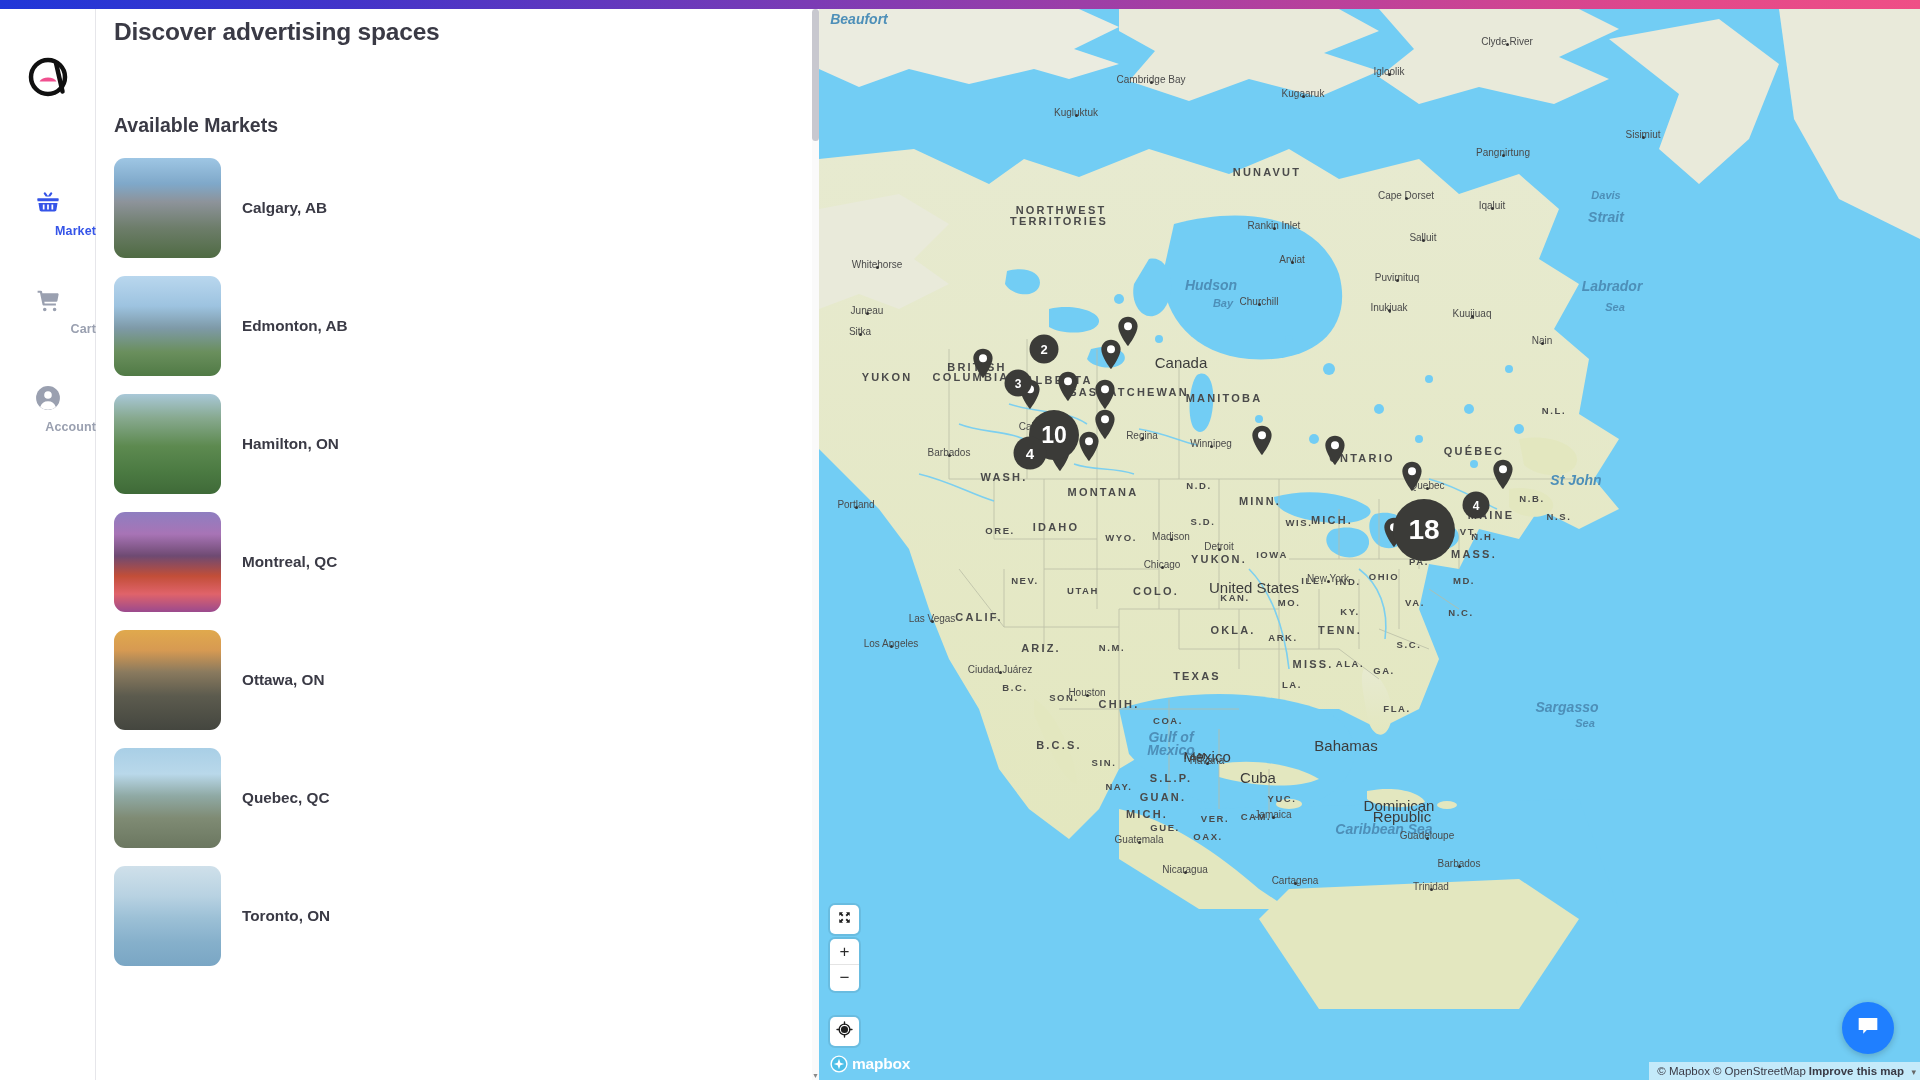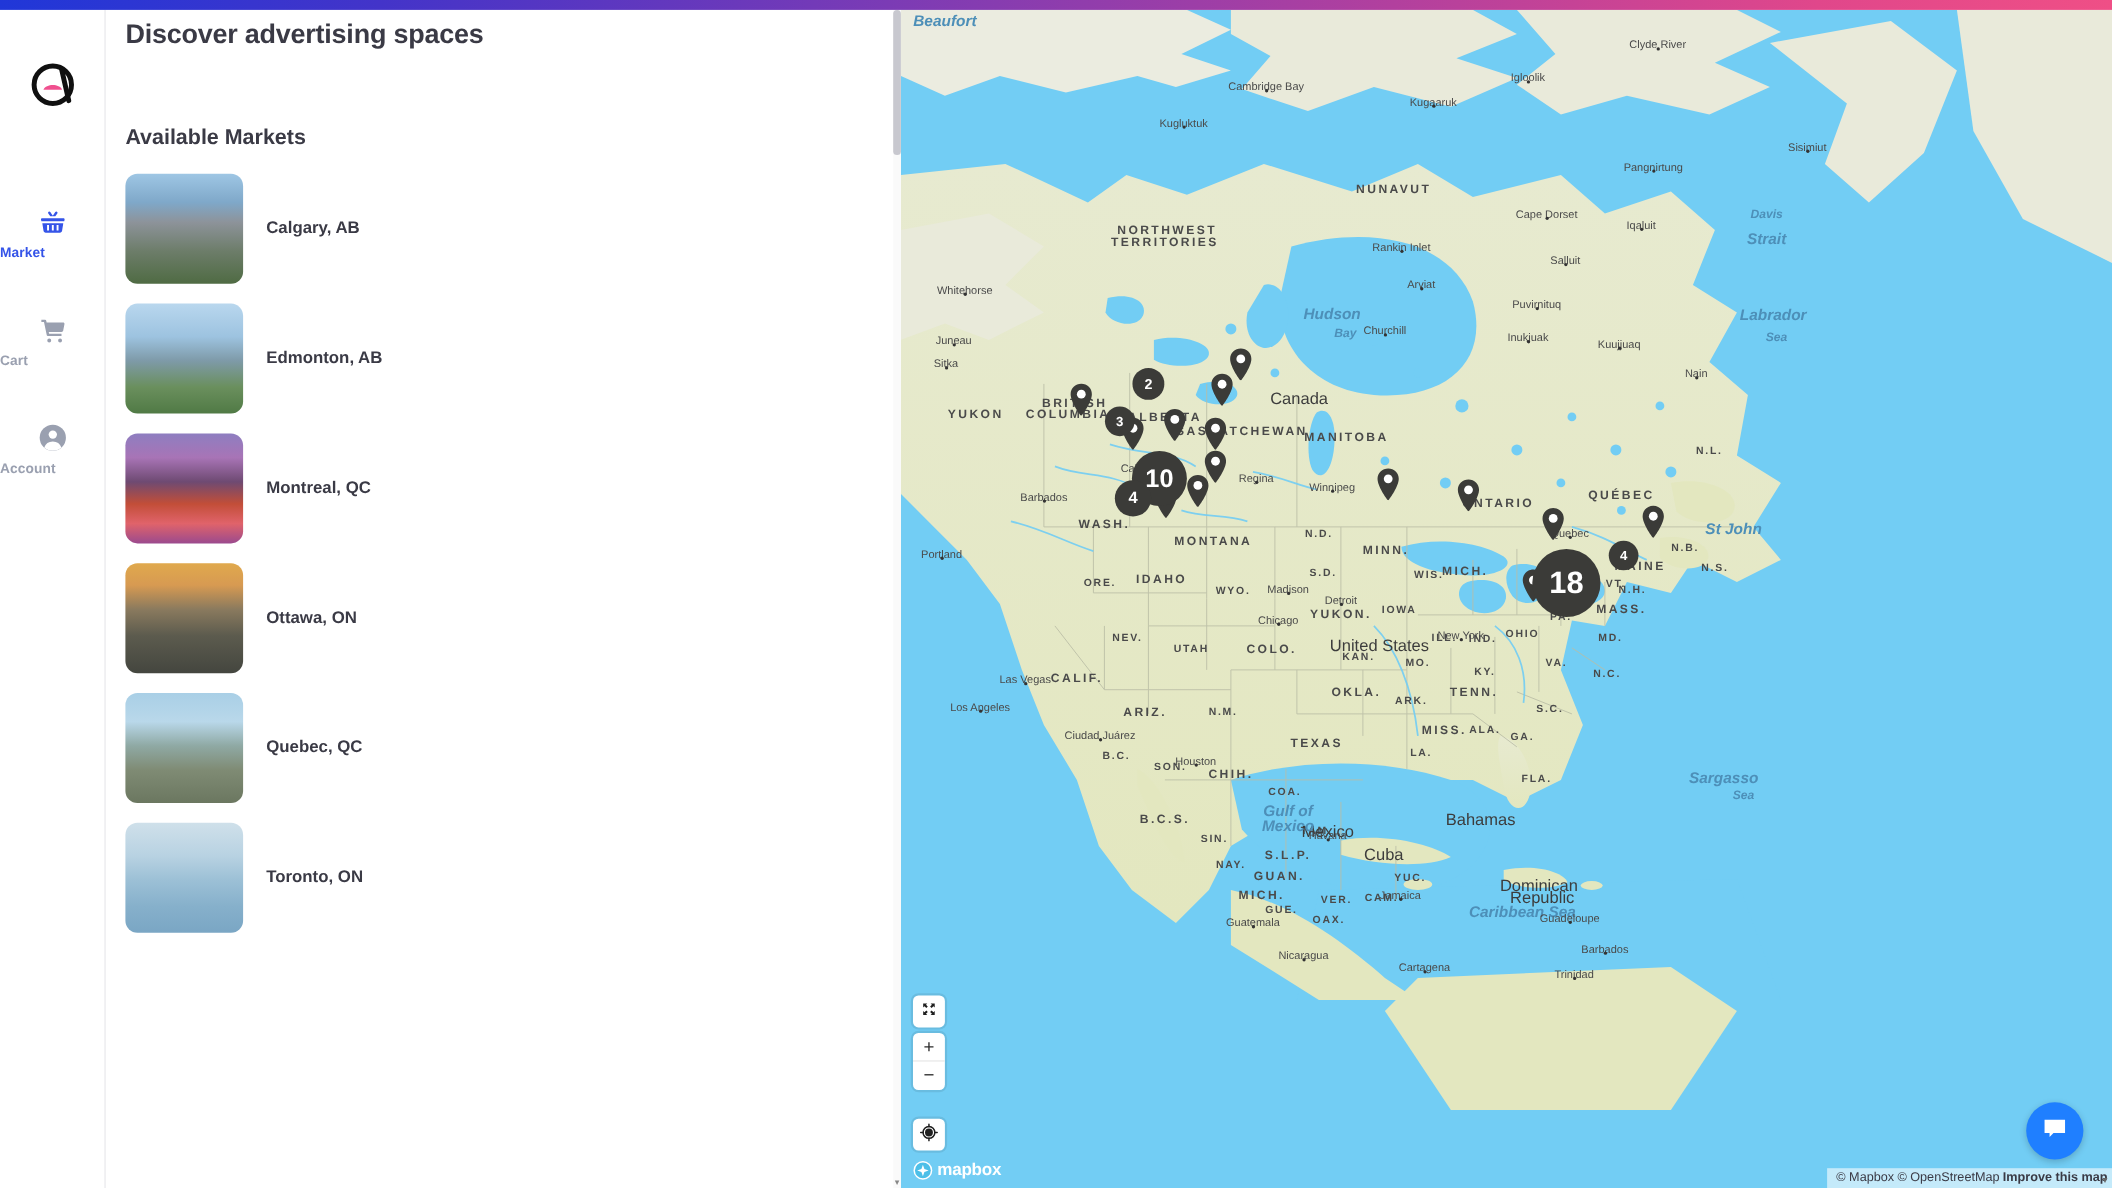--- a/index.html
+++ b/index.html
@@ -25,21 +25,21 @@
     background: #ffffff;
     border-right: 1px solid #e6e6ea;
     z-index: 40;
   }
   #brand-logo {
     position: absolute; top: 46px; left: 26px;
     width: 44px; height: 44px;
   }
   .rail-item {
     position: absolute; left: 0; width: 96px;
-    text-align: left; cursor: pointer;
+    text-align: right; cursor: pointer;
   }
   .rail-icon { display: block; margin: 0 auto 6px; width: 26px; height: 26px; }
   .rail-label {
     font-size: 12.5px; letter-spacing: .1px;
     font-family: "Liberation Sans", sans-serif;
   }
   .rail-item.active .rail-label { color: #3554e8; font-weight: 600; }
   .rail-item .rail-label { color: #9aa0b0; font-weight: 600; }
   #rail-market  { top: 180px; }
   #rail-cart    { top: 278px; }
@@ -204,21 +204,21 @@
     font-size: 15.5px; font-weight: 700; color: #ffffff;
     letter-spacing: -.2px;
     font-family: "Liberation Sans", sans-serif;
   }
 
   #map-attrib {
     position: absolute; right: 0; bottom: 0;
     height: 18px;
     background: rgba(255,255,255,0.58);
     display: flex; align-items: center;
-    padding: 0 4px 0 8px;
+    padding: 0 16px 0 8px;
     font-size: 11.5px; color: #3a3a45;
     gap: 3px;
   }
   #map-attrib .bold { font-weight: 700; }
   #attrib-caret {
     position: absolute; right: 4px; bottom: 3px;
     font-size: 9px; color: #666;
   }
 
   
@@ -285,20 +285,24 @@
   <h2 id="markets-heading">Available Markets</h2>
 
   <div id="market-list">
       <div class="market-row">
         <div class="market-thumb" style="background-image: linear-gradient(rgb(158, 198, 228) 0%, rgb(127, 168, 201) 26%, rgb(141, 147, 154) 44%, rgb(109, 125, 106) 70%, rgb(79, 107, 67) 100%);"></div>
         <div class="market-name">Calgary, AB</div>
       </div>
       <div class="market-row">
         <div class="market-thumb" style="background-image: linear-gradient(rgb(185, 215, 238) 0%, rgb(157, 195, 224) 30%, rgb(126, 154, 168) 52%, rgb(106, 143, 93) 76%, rgb(80, 122, 69) 100%);"></div>
         <div class="market-name">Edmonton, AB</div>
+      </div>
+      <div class="market-row">
+        <div class="market-thumb" style="background-image: linear-gradient(rgb(169, 200, 216) 0%, rgb(135, 169, 143) 24%, rgb(93, 138, 80) 52%, rgb(75, 122, 66) 78%, rgb(63, 106, 56) 100%);"></div>
+        <div class="market-name">Hamilton, ON</div>
       </div>
       <div class="market-row">
         <div class="market-thumb" style="background-image: linear-gradient(rgb(142, 126, 192) 0%, rgb(168, 116, 182) 22%, rgb(110, 74, 114) 44%, rgb(194, 78, 56) 64%, rgb(224, 99, 106) 82%, rgb(155, 74, 142) 100%);"></div>
         <div class="market-name">Montreal, QC</div>
       </div>
       <div class="market-row">
         <div class="market-thumb" style="background-image: linear-gradient(rgb(224, 169, 77) 0%, rgb(215, 154, 82) 20%, rgb(138, 122, 94) 42%, rgb(92, 91, 78) 66%, rgb(68, 70, 63) 100%);"></div>
         <div class="market-name">Ottawa, ON</div>
       </div>
       <div class="market-row">

